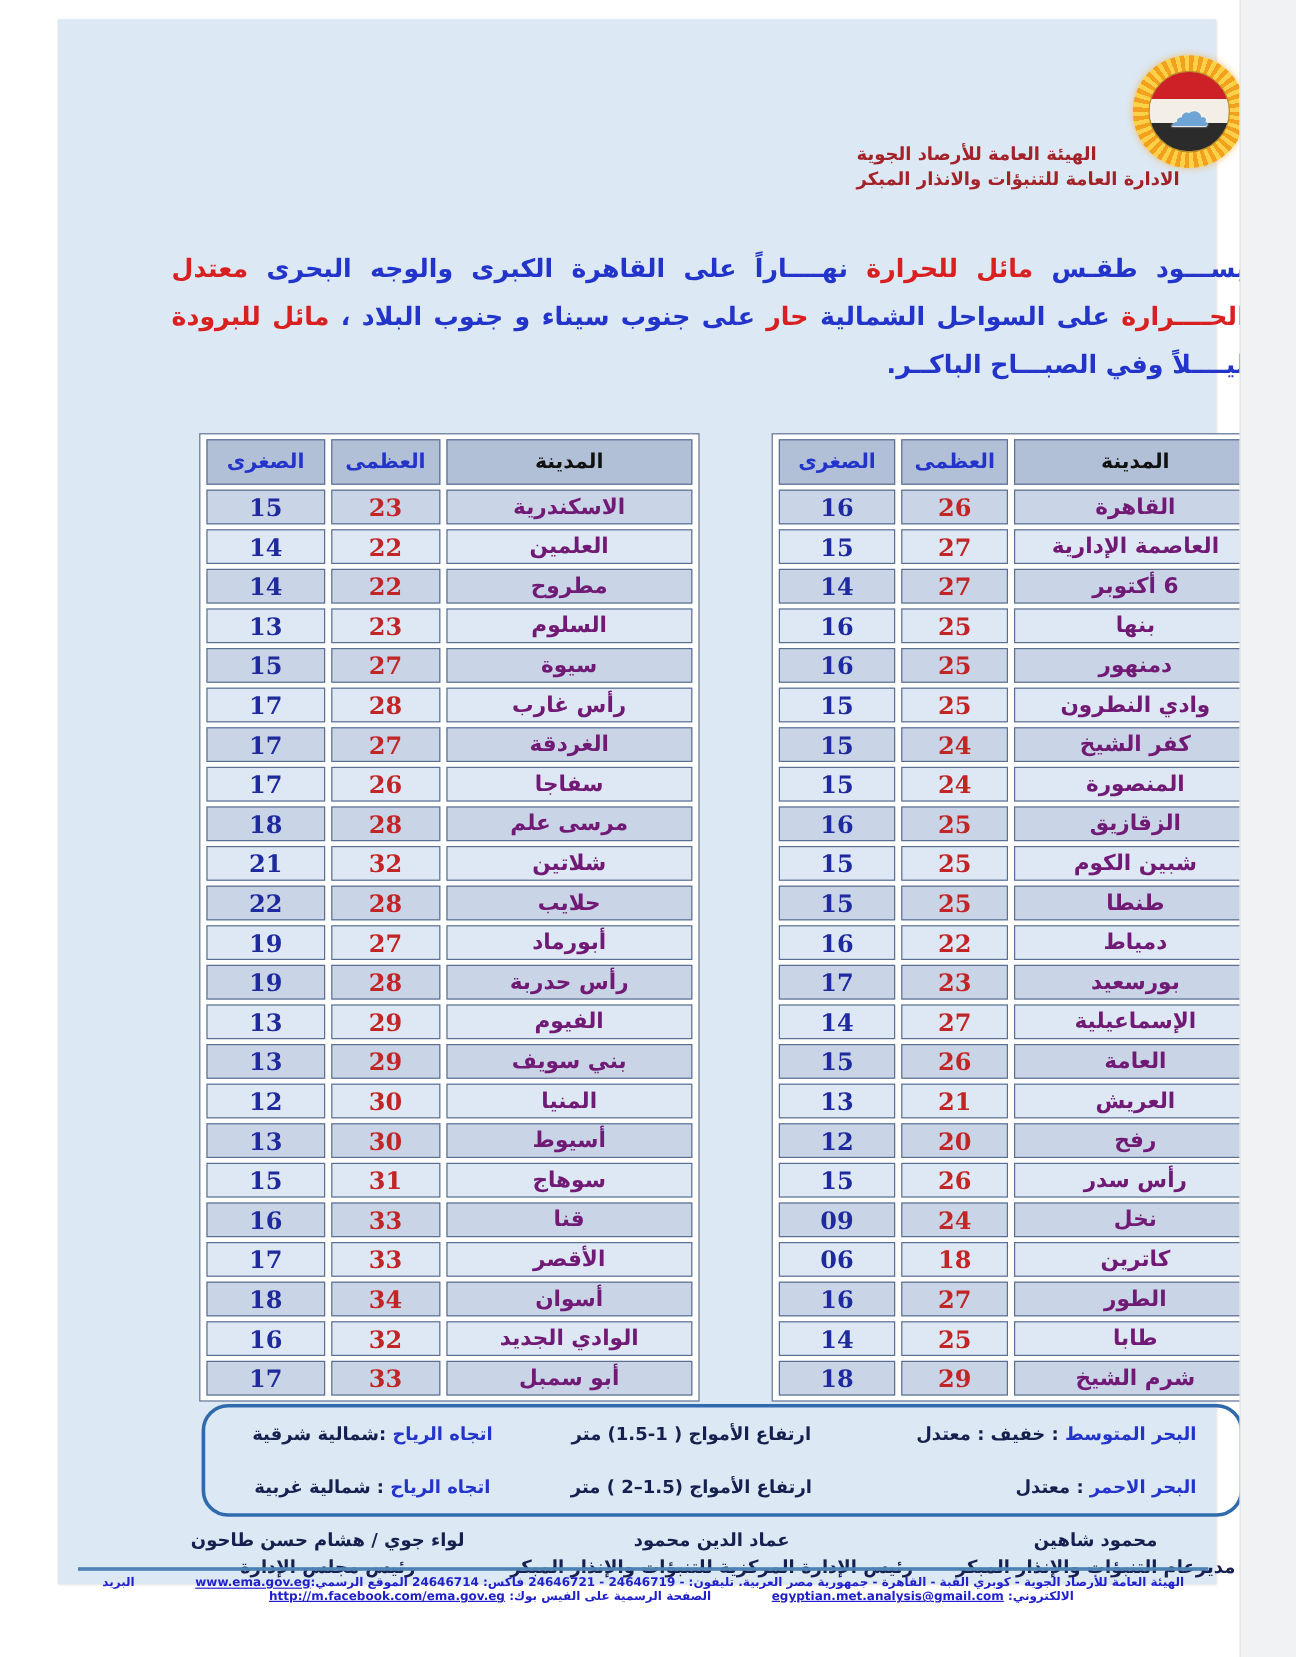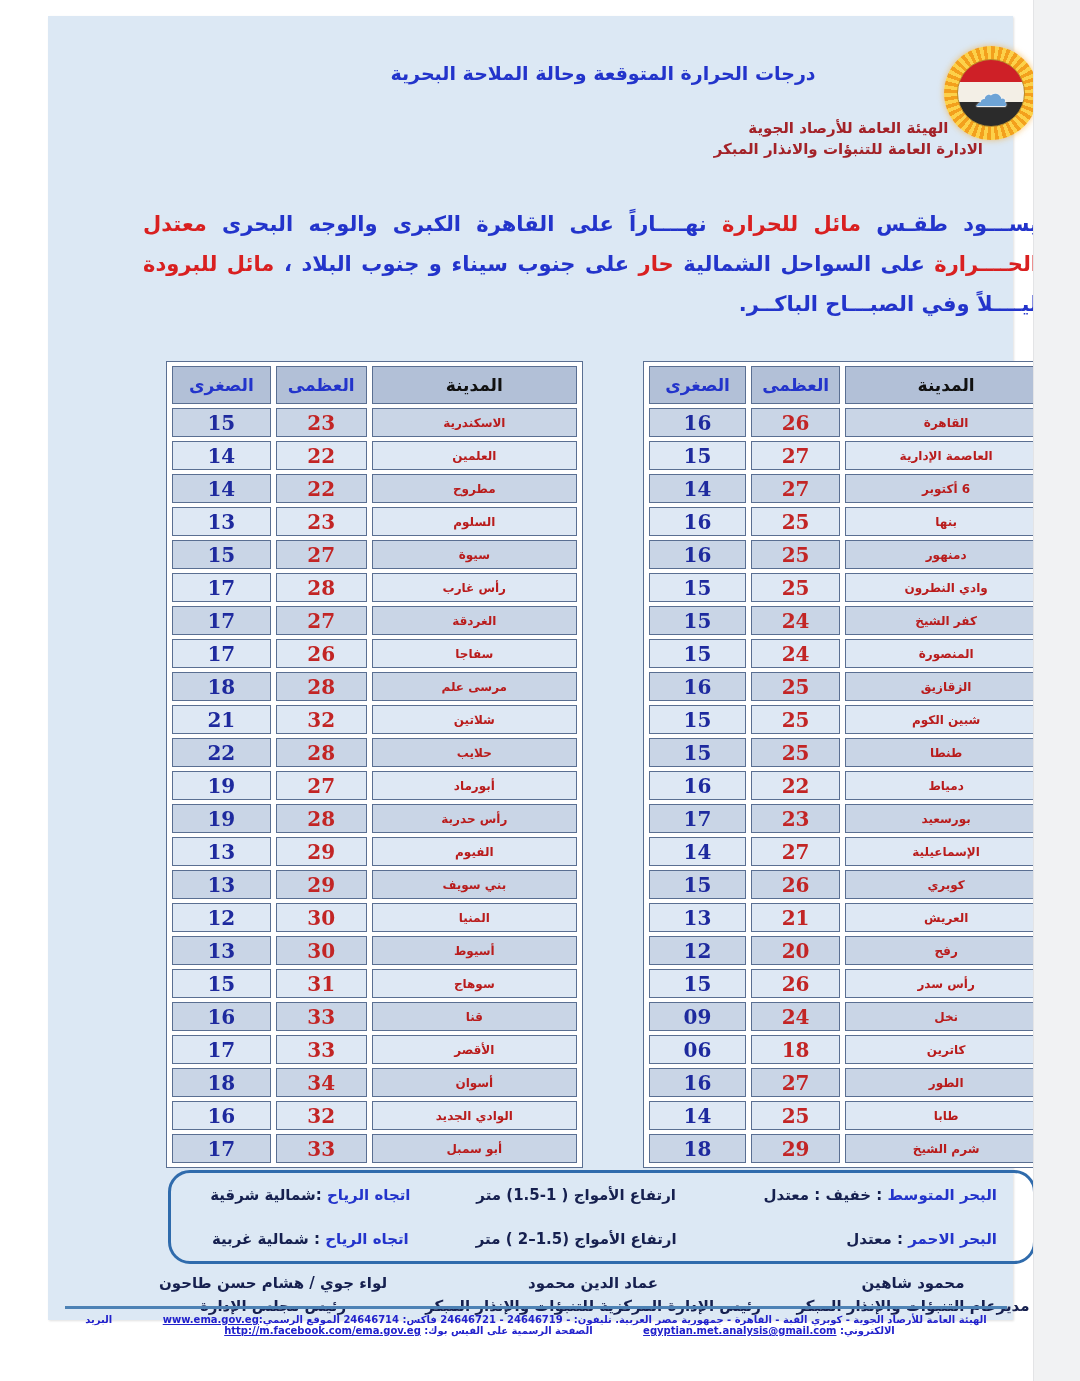--- a/index.html
+++ b/index.html
@@ -20,39 +20,39 @@
   .doc-date{position:absolute;left:155px;top:82px;width:800px;text-align:center;
     color:#111;font-weight:bold;font-size:29px;font-family:"DejaVu Serif","DejaVu Sans",serif;word-spacing:10px;}
 
   .logo{position:absolute;left:896px;top:30px;width:94px;height:94px;border-radius:50%;
     background:repeating-conic-gradient(#f3a01d 0 5deg,#fcd14a 5deg 10deg);box-shadow:0 0 6px rgba(243,160,29,.6);}
   .logo-inner{position:absolute;inset:13px;border-radius:50%;overflow:hidden;border:1px solid #b98c2a;
     background:linear-gradient(to bottom,#ce2027 0 34%,#f3efe6 34% 64%,#2b2b2b 64% 100%);}
   .logo-cloud{position:absolute;left:0;right:0;top:14px;text-align:center;font-size:34px;color:#6ea4d6;
     text-shadow:0 0 2px #ffffff,0 1px 1px #ffffff;line-height:40px;}
 
-  .authority{position:absolute;right:30px;top:102px;text-align:center;color:var(--auth-red);
+  .authority{position:absolute;right:30px;top:102px;text-align:left;color:var(--auth-red);
     font-weight:bold;font-size:15px;line-height:21px;direction:rtl;}
 
   .forecast{position:absolute;left:95px;top:188px;width:895px;direction:rtl;text-align:justify;
     font-size:21px;font-weight:bold;line-height:40px;color:var(--blue);}
   .seg-b{color:var(--blue);} .seg-r{color:var(--red);}
 
   table.temps{position:absolute;border-collapse:separate;border-spacing:5px 4px;background:#ffffff;
     border:1px solid var(--cell-border);direction:rtl;}
   table.temps#table-right{left:595px;top:345px;width:410px;}
   table.temps#table-left{left:118px;top:345px;width:417px;}
   .temps th,.temps td{border:1px solid var(--cell-border);text-align:center;vertical-align:middle;}
   .temps th{height:38px;background:var(--head-bg);font-size:17px;font-weight:bold;}
   .temps th.h-city{color:#111;}
   .temps th.h-max,.temps th.h-min{color:var(--blue);}
   .temps td{height:29px;font-weight:bold;}
   .temps tbody tr:nth-child(odd) td{background:var(--row-dark);}
   .temps tbody tr:nth-child(even) td{background:var(--row-light);}
-  .temps td.col-city{font-size:12px;color:#b91c1c;width:52%;margin-left:27px;}
+  .temps td.col-city{font-size:18px;color:#701a75;width:52%;margin-left:27px;}
   .temps td.col-max{font-size:20px;color:var(--red-max);width:23%;font-family:"DejaVu Serif","DejaVu Sans",serif;}
   .temps td.col-min{font-size:20px;color:var(--navy-min);width:25%;font-family:"DejaVu Serif","DejaVu Sans",serif;}
   .temps th.h-city{width:52%;} .temps th.h-max{width:23%;margin-top:47px;} .temps th.h-min{width:25%;margin-left:47px;}
 
   .marine-box{position:absolute;left:120px;top:1154px;width:868px;height:94px;border:3px solid #2f6bac;
     border-radius:22px;direction:rtl;display:grid;grid-template-columns:36% 34% 30%;
     grid-template-rows:1fr 1fr;align-items:center;font-weight:bold;font-size:15px;color:var(--dark-navy);}
   .marine-box .sea-cell{padding-right:36px;text-align:right;}
   .marine-box .waves-cell{text-align:center;}
   .marine-box .wind-cell{text-align:center;padding-left:20px;}
@@ -68,21 +68,20 @@
   .footer-line{position:absolute;left:65px;top:1314px;width:942px;direction:rtl;text-align:center;
     font-size:10px;font-weight:bold;color:#2121cc;}
   .seg-plain{color:#2121cc;} .seg-link{color:#2121cc;text-decoration:underline;margin-left:47px;}
 </style>
 </head>
 <body>
 
 <div class="page">
   <div class="blue-area">
 
-    <div class="doc-title">درجات الحرارة المتوقعة وحالة الملاحة البحرية</div>
 
     <div class="logo">
       <div class="logo-inner">
         <div class="logo-cloud">☁</div>
       </div>
     </div>
 
     <div class="authority">
       <div>الهيئة العامة للأرصاد الجوية</div>
       <div>الادارة العامة للتنبؤات والانذار المبكر</div>
@@ -163,21 +162,21 @@
             <td class="col-city">بورسعيد</td>
             <td class="col-max">23</td>
             <td class="col-min">17</td>
           </tr>
           <tr>
             <td class="col-city">الإسماعيلية</td>
             <td class="col-max">27</td>
             <td class="col-min">14</td>
           </tr>
           <tr>
-            <td class="col-city">كوبري</td>
+            <td class="col-city">العامة</td>
             <td class="col-max">26</td>
             <td class="col-min">15</td>
           </tr>
           <tr>
             <td class="col-city">العريش</td>
             <td class="col-max">21</td>
             <td class="col-min">13</td>
           </tr>
           <tr>
             <td class="col-city">رفح</td>

